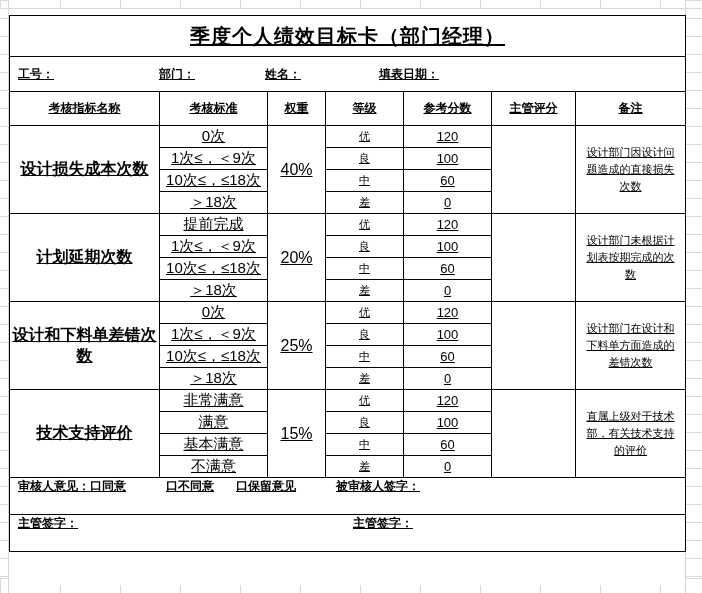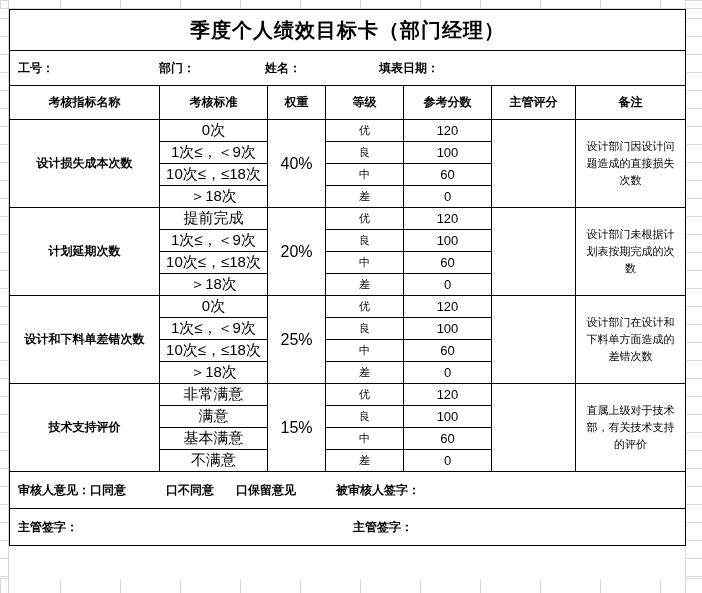--- a/index.html
+++ b/index.html
@@ -50,24 +50,25 @@
     top: 0; right: 0;
     width: 16px; height: 593px;
     background:
       repeating-linear-gradient(to bottom, #d9d9d9 0 1px, transparent 1px 18px);
     border-left: 1px solid #d9d9d9;
   }
 
   .doc {
     position: absolute;
     left: 9px;
-    top: 9px;
+    top: 15px;
     width: 676px;
     height: 570px;
     background: #ffffff;
+    text-decoration: underline;
   }
 
   table.main {
     border-collapse: collapse;
     table-layout: fixed;
     width: 676px;
     font-size: 11px;
     color: #000000;
   }
   table.main td {
@@ -99,21 +100,21 @@
     font-weight: bold;
     white-space: nowrap;
   }
   .head-cell {
     height: 33px;
     font-weight: bold;
     font-size: 12px;
   }
   .name-cell {
     font-weight: bold;
-    font-size: 12px;
+    font-size: 16px;
   }
   .std-cell {
     height: 21px;
     font-size: 15px;
   }
   .weight-cell {
     font-size: 16px;
   }
   .level-cell {
     height: 21px;
@@ -134,21 +135,20 @@
   }
   .footer-cell {
     height: 36px;
     text-align: left;
     font-size: 12px;
     font-weight: bold;
     padding-left: 8px !important;
   }
   .footer-inner {
     display: flex;
-    align-items: center;
     height: 100%;
   }
   .foot-item {
     white-space: nowrap;
     font-weight: bold;
   }
 </style>
 </head>
 <body>
 

